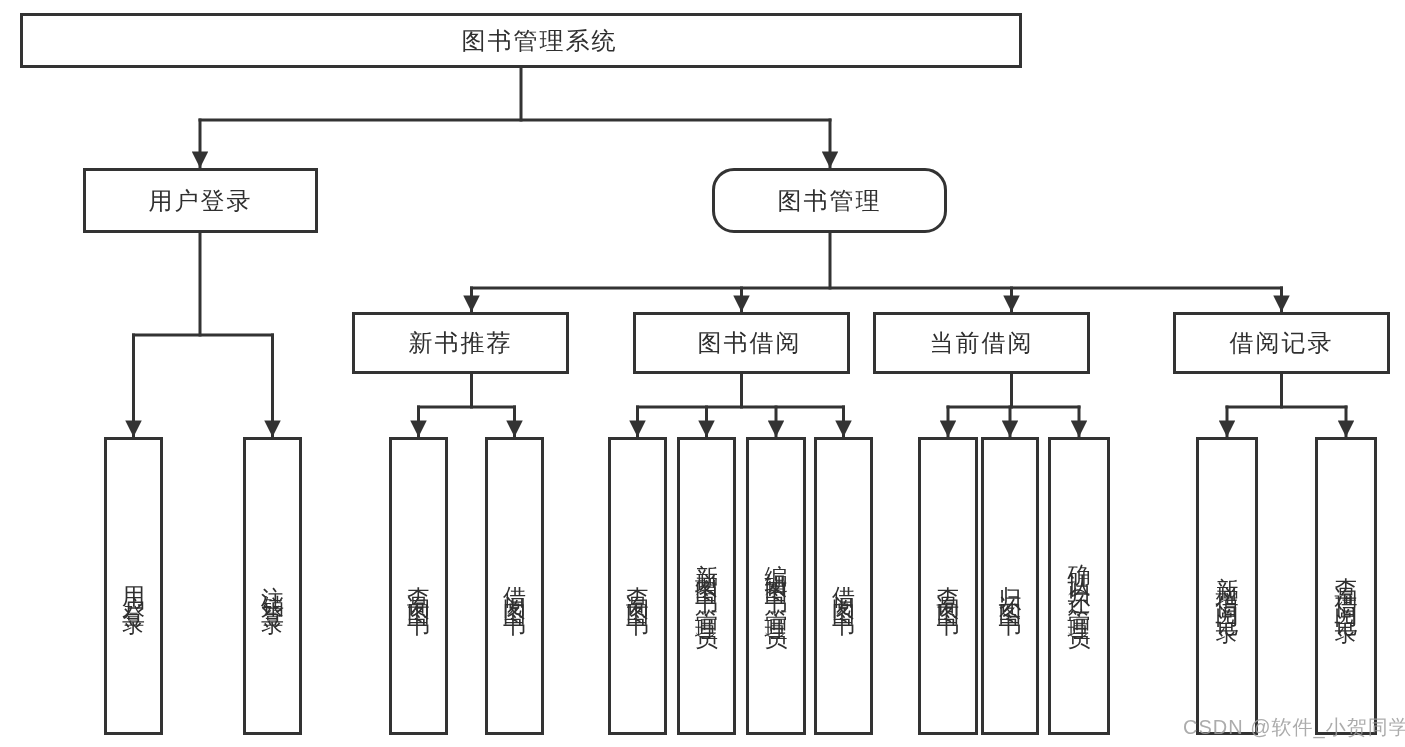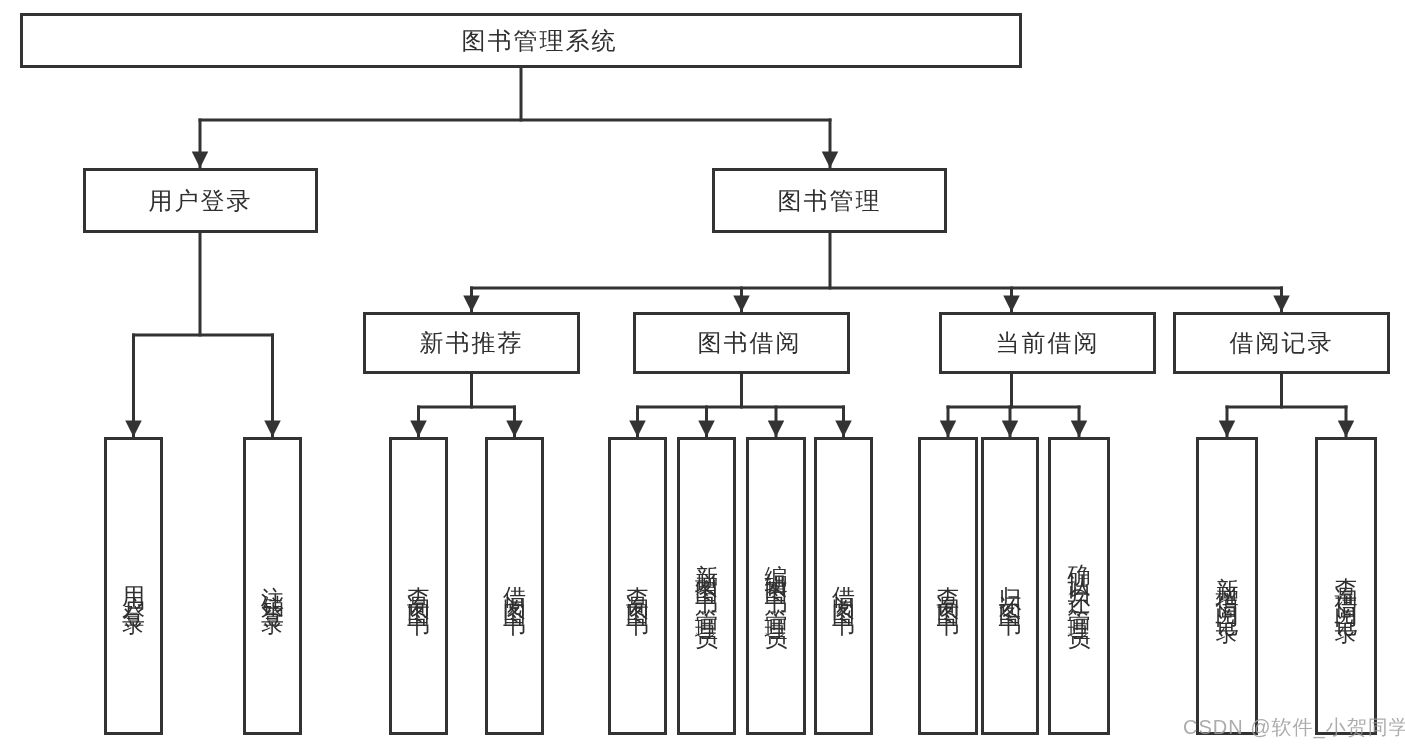--- a/index.html
+++ b/index.html
@@ -97,31 +97,31 @@
     </g>
   </svg>
 
   <div class="node h-node root">
     <span>图书管理系统</span>
   </div>
 
   <div class="node h-node lvl2" style="left:83px;">
     <span>用户登录</span>
   </div>
-  <div class="node h-node lvl2" style="left:712px;">
+  <div class="node h-node lvl2" style="left:712px;border-radius:22px;">
     <span>图书管理</span>
   </div>
 
-  <div class="node h-node lvl3" style="left:363px;">
+  <div class="node h-node lvl3" style="left:352px;">
     <span>新书推荐</span>
   </div>
   <div class="node h-node lvl3" style="left:633px;padding-left:16px;">
     <span>图书借阅</span>
   </div>
-  <div class="node h-node lvl3" style="left:939px;">
+  <div class="node h-node lvl3" style="left:873px;">
     <span>当前借阅</span>
   </div>
   <div class="node h-node lvl3" style="left:1173px;">
     <span>借阅记录</span>
   </div>
 
   <div class="node v-node leaf" style="left:104px;width:59px;">
     <span>用户登录</span>
   </div>
   <div class="node v-node leaf" style="left:243px;width:59px;">

